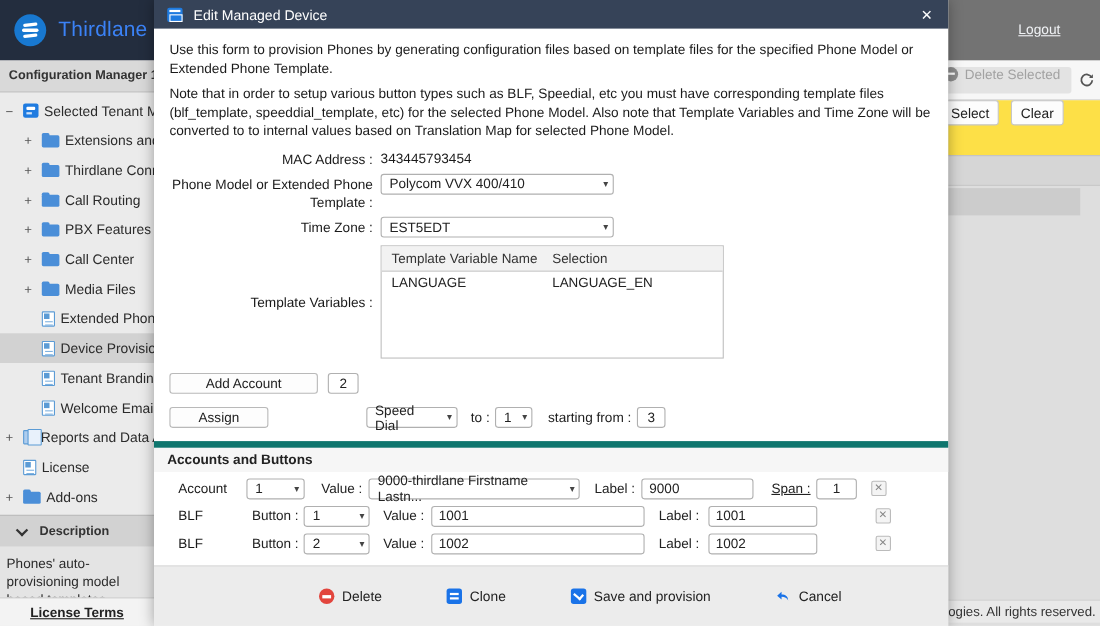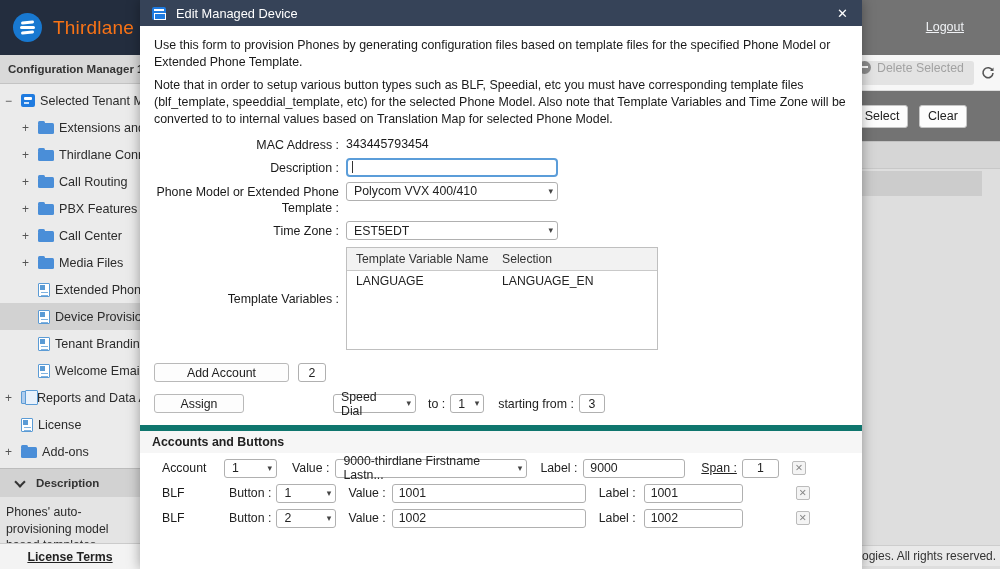--- a/index.html
+++ b/index.html
@@ -6,21 +6,21 @@
   html,body { width:1000px; height:569px; overflow:hidden; }
   body { font-family:"Liberation Sans", sans-serif; background:#dedede; position:relative; color:#222; }
 
   
   .sidebar { position:absolute; left:0; top:0; width:140px; height:569px; background:#ebebeb; overflow:hidden; }
   .app-header { height:55px; background:#232d3e; display:flex; align-items:center; padding-left:13px; }
   .logo-circle { width:29px; height:29px; border-radius:50%; background:#1878d0; display:flex; flex-direction:column; justify-content:center; align-items:center; gap:2.5px; flex:none; }
   .logo-circle i { display:block; width:15px; height:2.5px; background:#fff; border-radius:2px; }
   .logo-circle i:nth-child(1){ transform:rotate(-6deg); width:13px;}
   .logo-circle i:nth-child(3){ transform:rotate(-6deg); width:13px;}
-  .brand { color:#f97316; font-size:19px; margin-left:11px; letter-spacing:.2px; }
+  .brand { color:#3b82f6; font-size:19px; margin-left:11px; letter-spacing:.2px; }
   .cfg-band { height:29px; background:#d9d9d9; border-bottom:1px solid #c3c3c3; display:flex; align-items:center; padding-left:8px; font-size:11.5px; font-weight:bold; color:#333; white-space:nowrap; }
   .tree { padding-top:3px; }
   .tree-row { height:27px; display:flex; align-items:center; white-space:nowrap; font-size:12.6px; color:#2b2b2b; cursor:default; }
   .tree-row.lvl0 { padding-left:5px; }
   .tree-row.lvl1 { padding-left:22px; }
   .tree-row.selected { background:#d2d2d2; }
   .expander { width:16px; flex:none; font-size:12px; color:#555; text-align:left; }
   .t-icon { width:16px; height:14px; flex:none; margin-right:5px; position:relative; }
   .t-label { overflow:hidden; }
   
@@ -45,21 +45,21 @@
 
   
   .rightpane { position:absolute; left:862px; top:0; width:138px; height:569px; }
   .rp-header { height:55px; background:#737373; position:relative; }
   .rp-header .logout { position:absolute; right:36px; top:20px; color:#f0f2f5; font-size:12.5px; text-decoration:underline; }
   .rp-toolbar { height:36px; background:#f7f7f7; border-bottom:1px solid #ddd; display:flex; align-items:center; position:relative; }
   .btn-disabled { margin-left:-12px; height:24px; background:#e3e3e3; border-radius:3px; display:flex; align-items:flex-start; padding:0 10px 0 8px; color:#a2a2a2; font-size:12.3px; white-space:nowrap; }
   .minus-circle { width:13px; height:13px; border-radius:50%; background:#8d8d8d; position:relative; margin-right:6px; flex:none; }
   .minus-circle::before { content:""; position:absolute; left:3px; top:5.5px; width:7px; height:2px; background:#fff; }
   .refresh { position:absolute; right:5px; top:11px; width:14px; height:14px; }
-  .rp-selectrow { height:50px; background:#737373; display:flex; align-items:center; gap:11px; }
+  .rp-selectrow { height:50px; background:#fde047; display:flex; gap:11px; }
   .btn-plain { height:23px; background:#fdfdfd; border:1px solid #c6c6c6; border-radius:3px; font-size:12.5px; color:#222; display:flex; align-items:center; justify-content:center; padding:0 12px; }
   .btn-select { margin-left:-6px; width:52px; }
   .btn-clear { width:48px; }
   .rp-thead { height:28px; background:#d6d6d6; border-top:1px solid #c2c2c2; border-bottom:1px solid #c8c8c8; }
   .rp-row { height:25px; background:#cccccc; margin-top:2px; width:120px; }
   .rp-body { height:349px; background:#dedede; }
   .rp-footer { height:21px; background:#e9e9e9; border-top:1px solid #cdcdcd; display:flex; align-items:center; font-size:12px; color:#333; white-space:nowrap; overflow:hidden; }
 
   
   .modal { position:absolute; left:140px; top:0; width:722px; height:569px; background:#fff; box-shadow:0 0 12px rgba(0,0,0,.35); }
@@ -236,26 +236,20 @@
   </div>
   <div class="m-body">
     <p>Use this form to provision Phones by generating configuration files based on template files for the specified Phone Model or Extended Phone Template.</p>
     <p>Note that in order to setup various button types such as BLF, Speedial, etc you must have corresponding template files (blf_template, speeddial_template, etc) for the selected Phone Model. Also note that Template Variables and Time Zone will be converted to to internal values based on Translation Map for selected Phone Model.</p>
 
     <div class="frm-row">
       <div class="frm-label">MAC Address :</div>
       <div class="frm-value">343445793454</div>
     </div>
     <div class="frm-row">
-      <div class="frm-label">Description :</div>
-      <div class="fake-input">
-          <span class="caret"></span>
-        </div>
-    </div>
-    <div class="frm-row">
       <div class="frm-label">Phone Model or Extended Phone Template :</div>
       <div class="fake-select sel-main">Polycom VVX 400/410</div>
     </div>
     <div class="frm-row">
       <div class="frm-label">Time Zone :</div>
       <div class="fake-select sel-main">EST5EDT</div>
     </div>
     <div class="frm-row" style="margin-top:7px;">
       <div class="frm-label" style="align-self:center;">Template Variables :</div>
       <div class="tv-table">
@@ -315,13 +309,35 @@
       <span class="inline-lbl" style="margin-left:5px;">Button :</span>
       <div class="fake-select" style="width:60px; margin-left:5px;">2</div>
       <span class="inline-lbl" style="margin-left:12px;">Value :</span>
       <input class="txt-input" style="width: 194px; margin-left: 6px; padding-left: 6px;" value="1002">
       <span class="inline-lbl" style="margin-left:13px;">Label :</span>
       <input class="txt-input" style="width: 99px; margin-left: 8px; padding-left: 6px;" value="1002">
       <span class="xbtn" style="margin-left:53px;">✕</span>
     </div>
   </div>
 
+  <div class="m-footer">
+    <div class="f-btn">
+      <span class="fi fi-delete"></span>
+      <span>Delete</span>
+    </div>
+    <div class="f-btn">
+      <span class="fi fi-clone"></span>
+      <span>Clone</span>
+    </div>
+    <div class="f-btn">
+      <span class="fi fi-save"></span>
+      <span>Save and provision</span>
+    </div>
+    <div class="f-btn">
+      <span class="fi fi-cancel">
+          <svg width="14" height="14" viewBox="0 0 14 14">
+            <path d="M5.5 3 L1.5 6.5 L5.5 10 L5.5 7.6 C8.5 7.6 10.5 8.6 11.5 11 C11.5 7 9 5.4 5.5 5.4 Z" fill="#1a73e8"></path>
+          </svg>
+        </span>
+      <span>Cancel</span>
+    </div>
+  </div>
 </div>
 
 </body></html>

